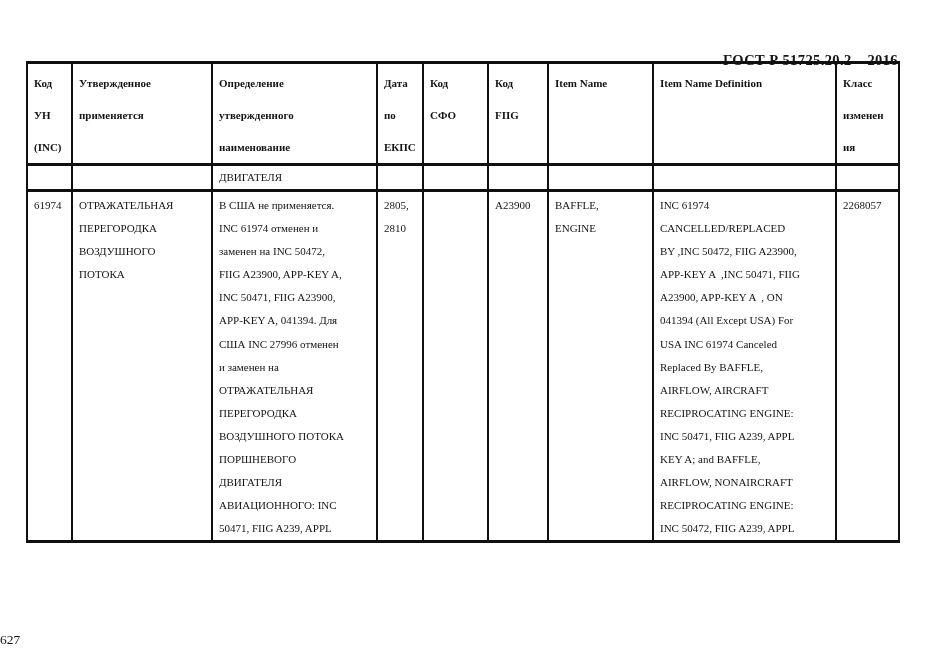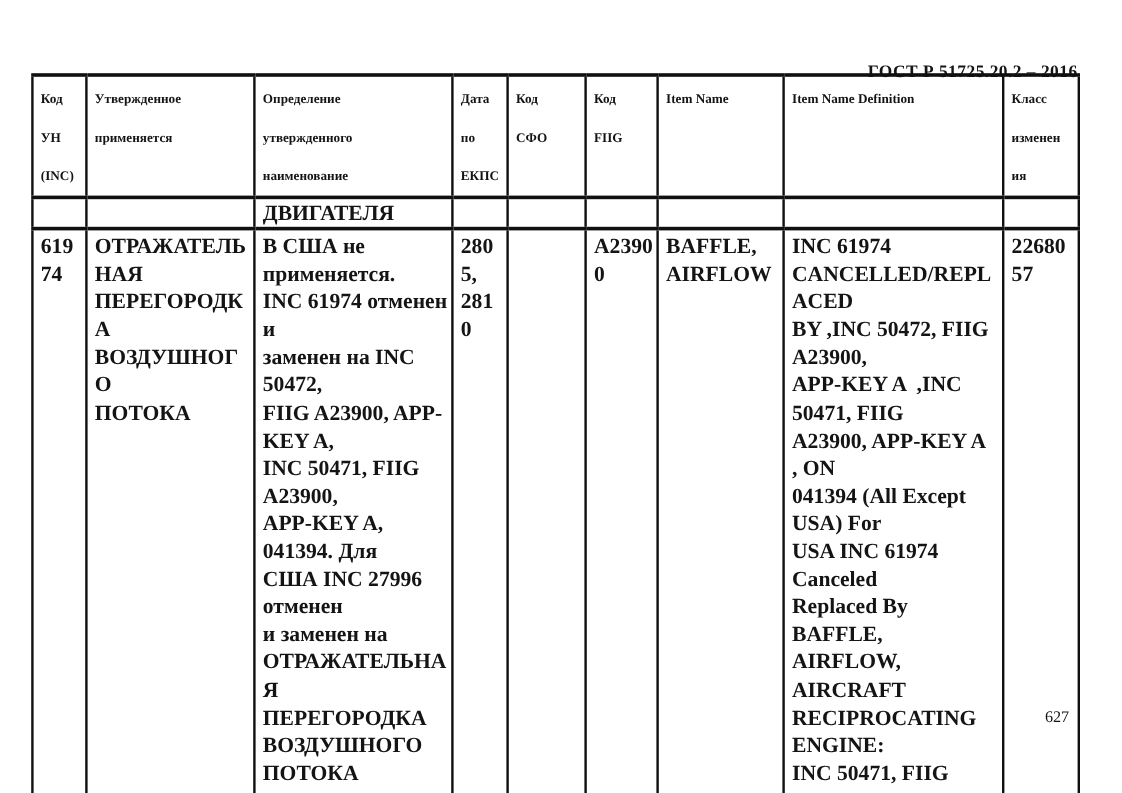--- a/index.html
+++ b/index.html
@@ -42,36 +42,36 @@
     white-space: pre-wrap;
     word-wrap: break-word;
   }
   table.catalog th {
     font-size: 11px;
     font-weight: bold;
     line-height: 32px;
     padding: 3px 3px 0 6px;
   }
   table.catalog td {
-    font-size: 18px;
-    font-weight: bold;
+    font-size: 11px;
+    font-weight: normal;
     line-height: 23.1px;
     padding: 2px 3px 0 6px;
   }
   tr.row-header { height: 74px; }
   tr.row-cont   { height: 26px; }
   tr.row-60443  { height: 74px; }
   tr.row-61974  { height: 348px; margin-left: 20px; }
   tr.row-cont td { line-height: 20px; padding-top: 1px; }
   .page-number {
     position: absolute;
-    top: 590px;
+    top: 632px;
     left: 0;
     width: 891px;
-    text-align: right;
+    text-align: left;
     font-size: 13.5px;
   }
 </style>
 </head>
 <body>
 
 <div class="page">
 
   <div class="doc-header">ГОСТ Р 51725.20.2 – 2016</div>
 
@@ -142,21 +142,21 @@
 ВОЗДУШНОГО ПОТОКА
 ПОРШНЕВОГО
 ДВИГАТЕЛЯ
 АВИАЦИОННОГО: INC
 50471, FIIG A239, APPL</td>
         <td>2805,
 2810</td>
         <td></td>
         <td>A23900</td>
         <td>BAFFLE,
-AIRFLOW</td>
+ENGINE</td>
         <td>INC 61974
 CANCELLED/REPLACED
 BY ,INC 50472, FIIG A23900,
 APP-KEY A  ,INC 50471, FIIG
 A23900, APP-KEY A  , ON
 041394 (All Except USA) For
 USA INC 61974 Canceled
 Replaced By BAFFLE,
 AIRFLOW, AIRCRAFT
 RECIPROCATING ENGINE:

